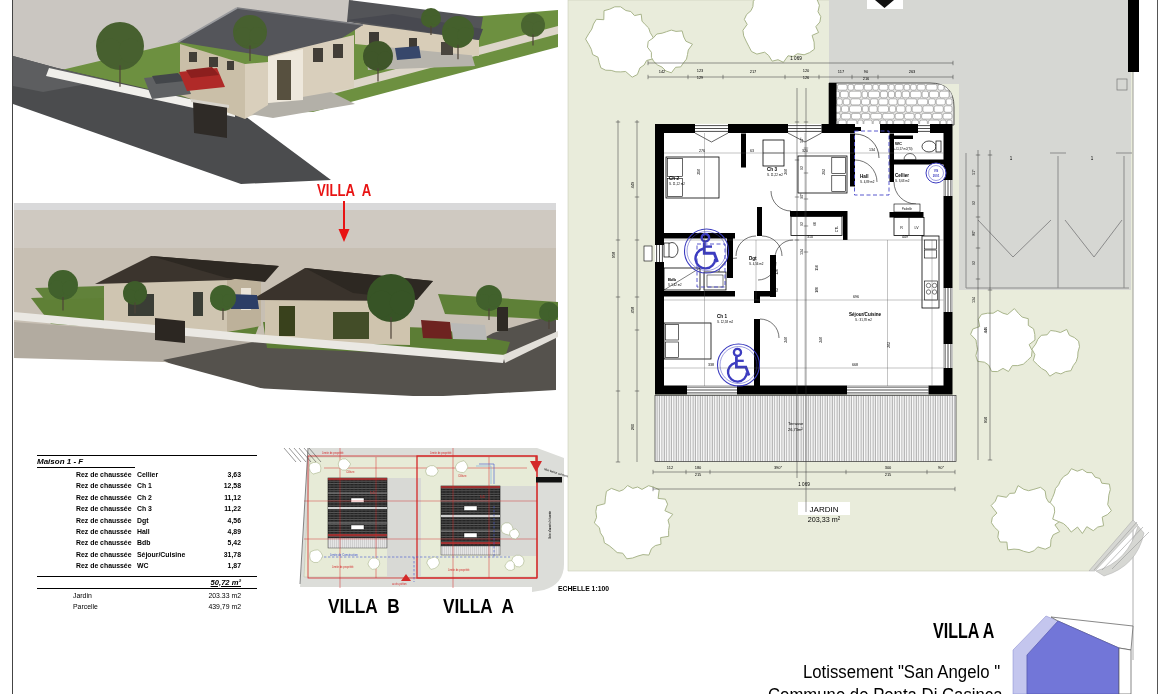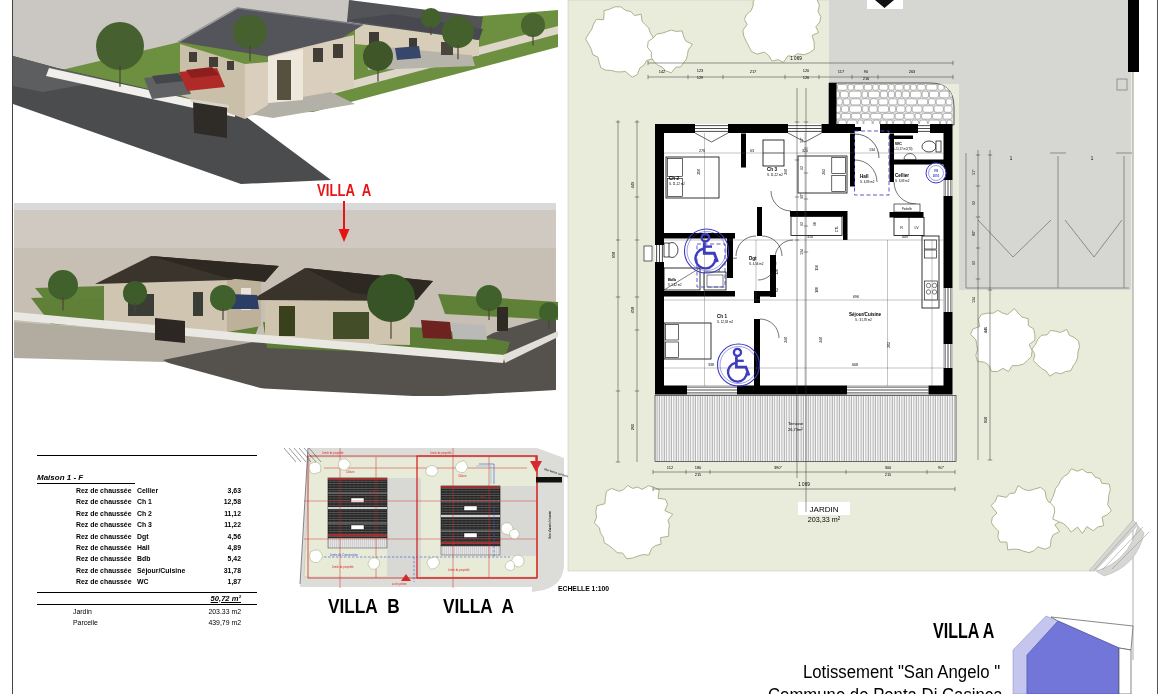--- a/index.html
+++ b/index.html
@@ -180,21 +180,21 @@
 
 <div class="abs" style="left:317px; top:182px; color:#e81313; font-size:16px; font-weight:bold; transform:scaleX(0.82); transform-origin:left top;">VILLA&nbsp; A</div>
 
 <svg class="abs" style="left:334px; top:201px;" width="20" height="42" viewBox="0 0 20 42">
 <line x1="10" y1="0" x2="10" y2="29" stroke="#e81313" stroke-width="2"></line>
 <polygon points="4.5,28 15.5,28 10,41" fill="#e81313"></polygon>
 </svg>
 
 <div class="abs" style="left:37px; top:455px; width:220px;">
 
-  <div style="border-top:1px solid #000; padding-top:17px;">
+  <div style="border-top:1px solid #000; padding-top:1px;">
     <div style="font-size:8px; font-weight:bold; font-style:italic; border-bottom:1px solid #000; width:98px; padding-bottom:1px;">Maison 1 - F</div>
   </div>
   <div style="height:3px;"></div>
 
 <div class="trow">
         <span class="c1">Rez de chaussée</span>
         <span class="c2">Cellier</span>
         <span class="c3">3,63</span>
       </div>
 

